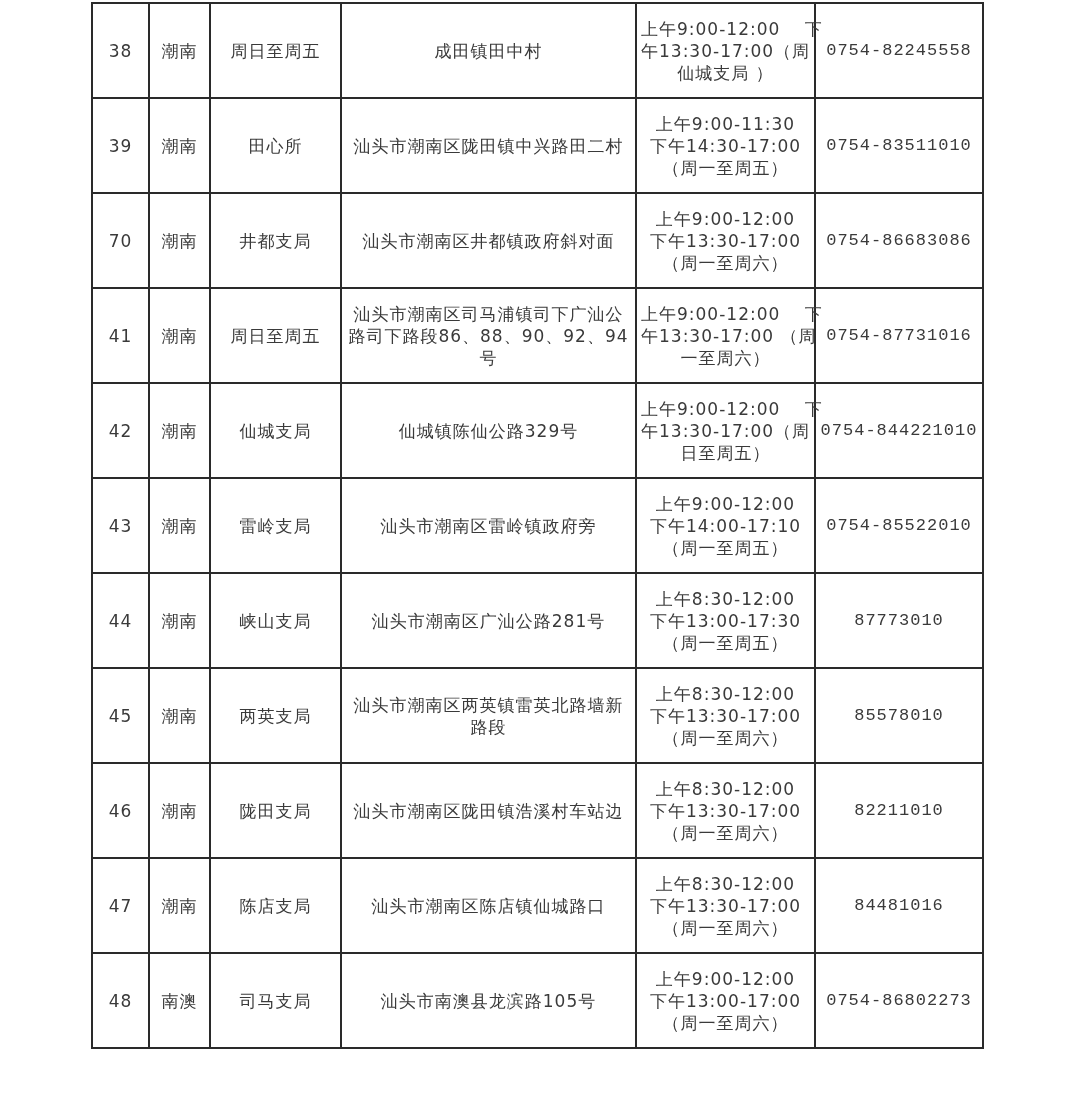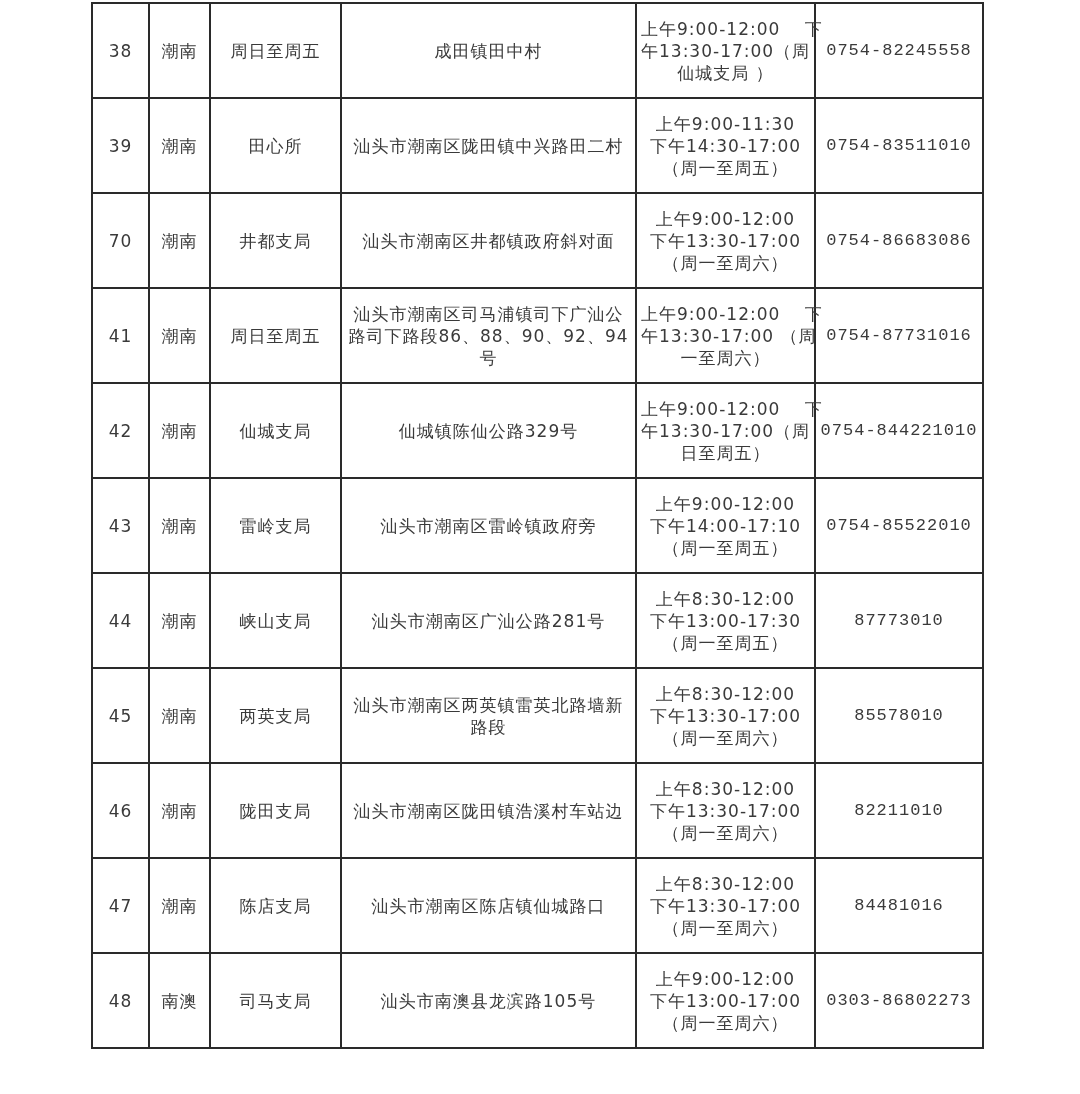--- a/index.html
+++ b/index.html
@@ -161,16 +161,16 @@
       <tr>
         <td class="col-no">48</td>
         <td class="col-district">南澳</td>
         <td class="col-office">司马支局</td>
         <td class="col-addr">汕头市南澳县龙滨路105号</td>
         <td class="col-hours">
           <span class="line">上午9:00-12:00</span>
           <span class="line">下午13:00-17:00</span>
           <span class="line">（周一至周六）</span>
         </td>
-        <td class="col-phone">0303-86802273</td>
+        <td class="col-phone">0754-86802273</td>
       </tr>
     </tbody>
 </table>
 
 </body></html>

